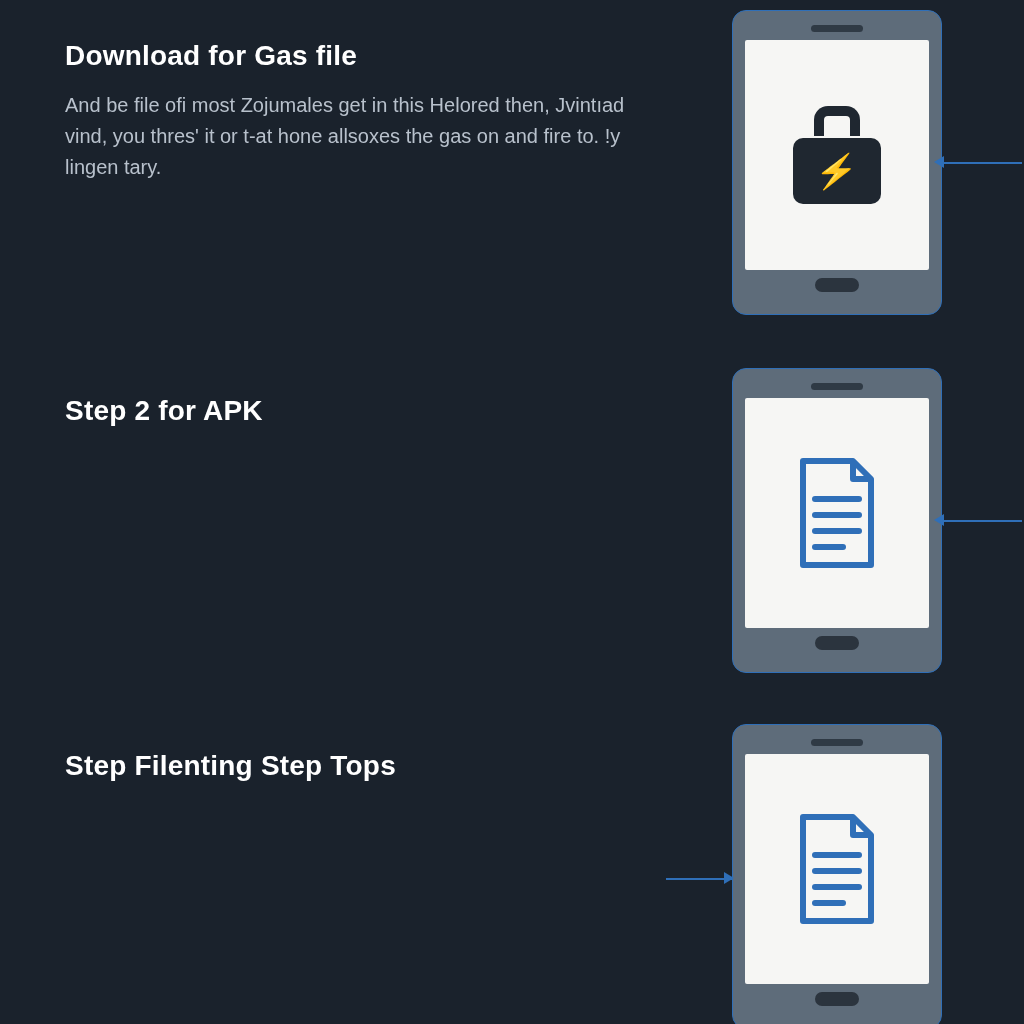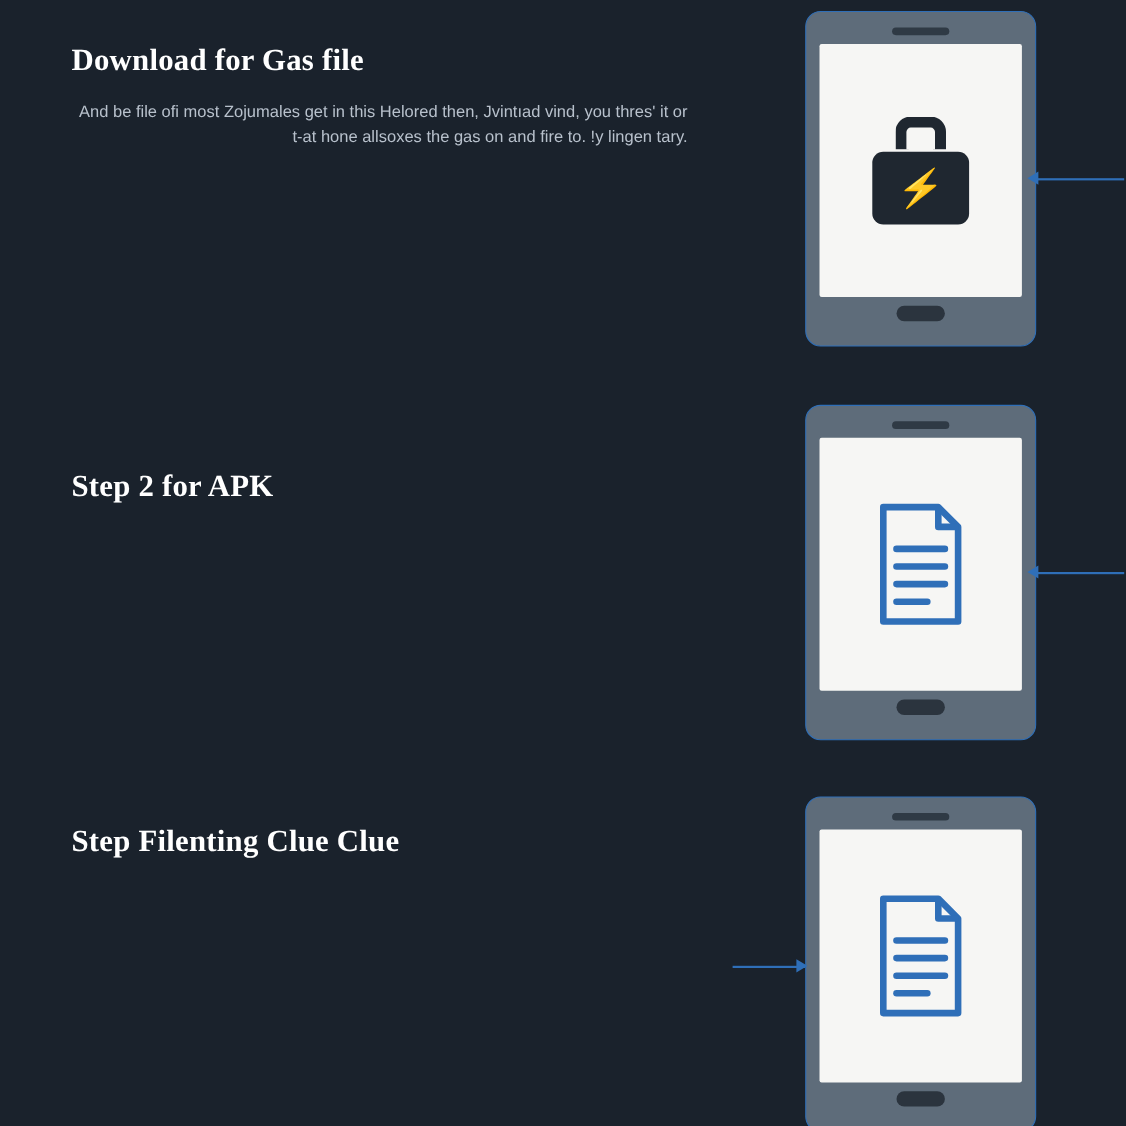--- a/index.html
+++ b/index.html
@@ -11,36 +11,34 @@
     color: #cfd6de;
     overflow: hidden;
     position: relative;
   }
   .step {
     position: absolute;
     left: 65px;
     width: 560px;
   }
   .step-1 { top: 40px; }
-  .step-2 { top: 395px; margin-top: 32px; }
+  .step-2 { top: 395px; }
   .step-3 { top: 750px; }
   .step h2 {
     color: #ffffff;
     font-size: 28px;
     font-weight: 700;
     margin-bottom: 18px;
     letter-spacing: 0.2px;
-    font-family: Liberation Serif, serif;
   }
   .step p {
-    font-size: 15px;
+    font-size: 20px;
     line-height: 1.55;
     color: #b8c1cc;
     font-weight: 400;
-    text-align: right;
   }
   .phone {
     position: absolute;
     width: 210px;
     height: 305px;
     border: 1px solid #2f6fb8;
     border-radius: 14px;
     background: #5e6c7a;
     padding: 10px 12px 22px 12px;
     display: flex;
@@ -147,21 +145,21 @@
         <line x1="24" y1="90" x2="52" y2="90" stroke="#2f6fb8" stroke-width="6" stroke-linecap="round"></line>
       </svg>
     </div>
   </div>
   <div class="homebtn"></div>
 </div>
 <div class="connector right c2"></div>
 <div class="arrowhead pl" style="left:934px; top:514px;"></div>
 
 <div class="step step-3">
-  <h2>Step Filenting Clue Clue</h2>
+  <h2>Step Filenting Step Tops</h2>
 </div>
 <div class="phone phone-3">
   <div class="earpiece"></div>
   <div class="screen">
     <div class="doc-icon">
       <svg viewBox="0 0 92 112">
         <path d="M12 4 h50 l18 18 v86 a0 0 0 0 1 0 0 h-68 z" fill="none" stroke="#2f6fb8" stroke-width="6" stroke-linejoin="round"></path>
         <path d="M62 4 v18 h18" fill="none" stroke="#2f6fb8" stroke-width="6" stroke-linejoin="round"></path>
         <line x1="24" y1="42" x2="68" y2="42" stroke="#2f6fb8" stroke-width="6" stroke-linecap="round"></line>
         <line x1="24" y1="58" x2="68" y2="58" stroke="#2f6fb8" stroke-width="6" stroke-linecap="round"></line>

